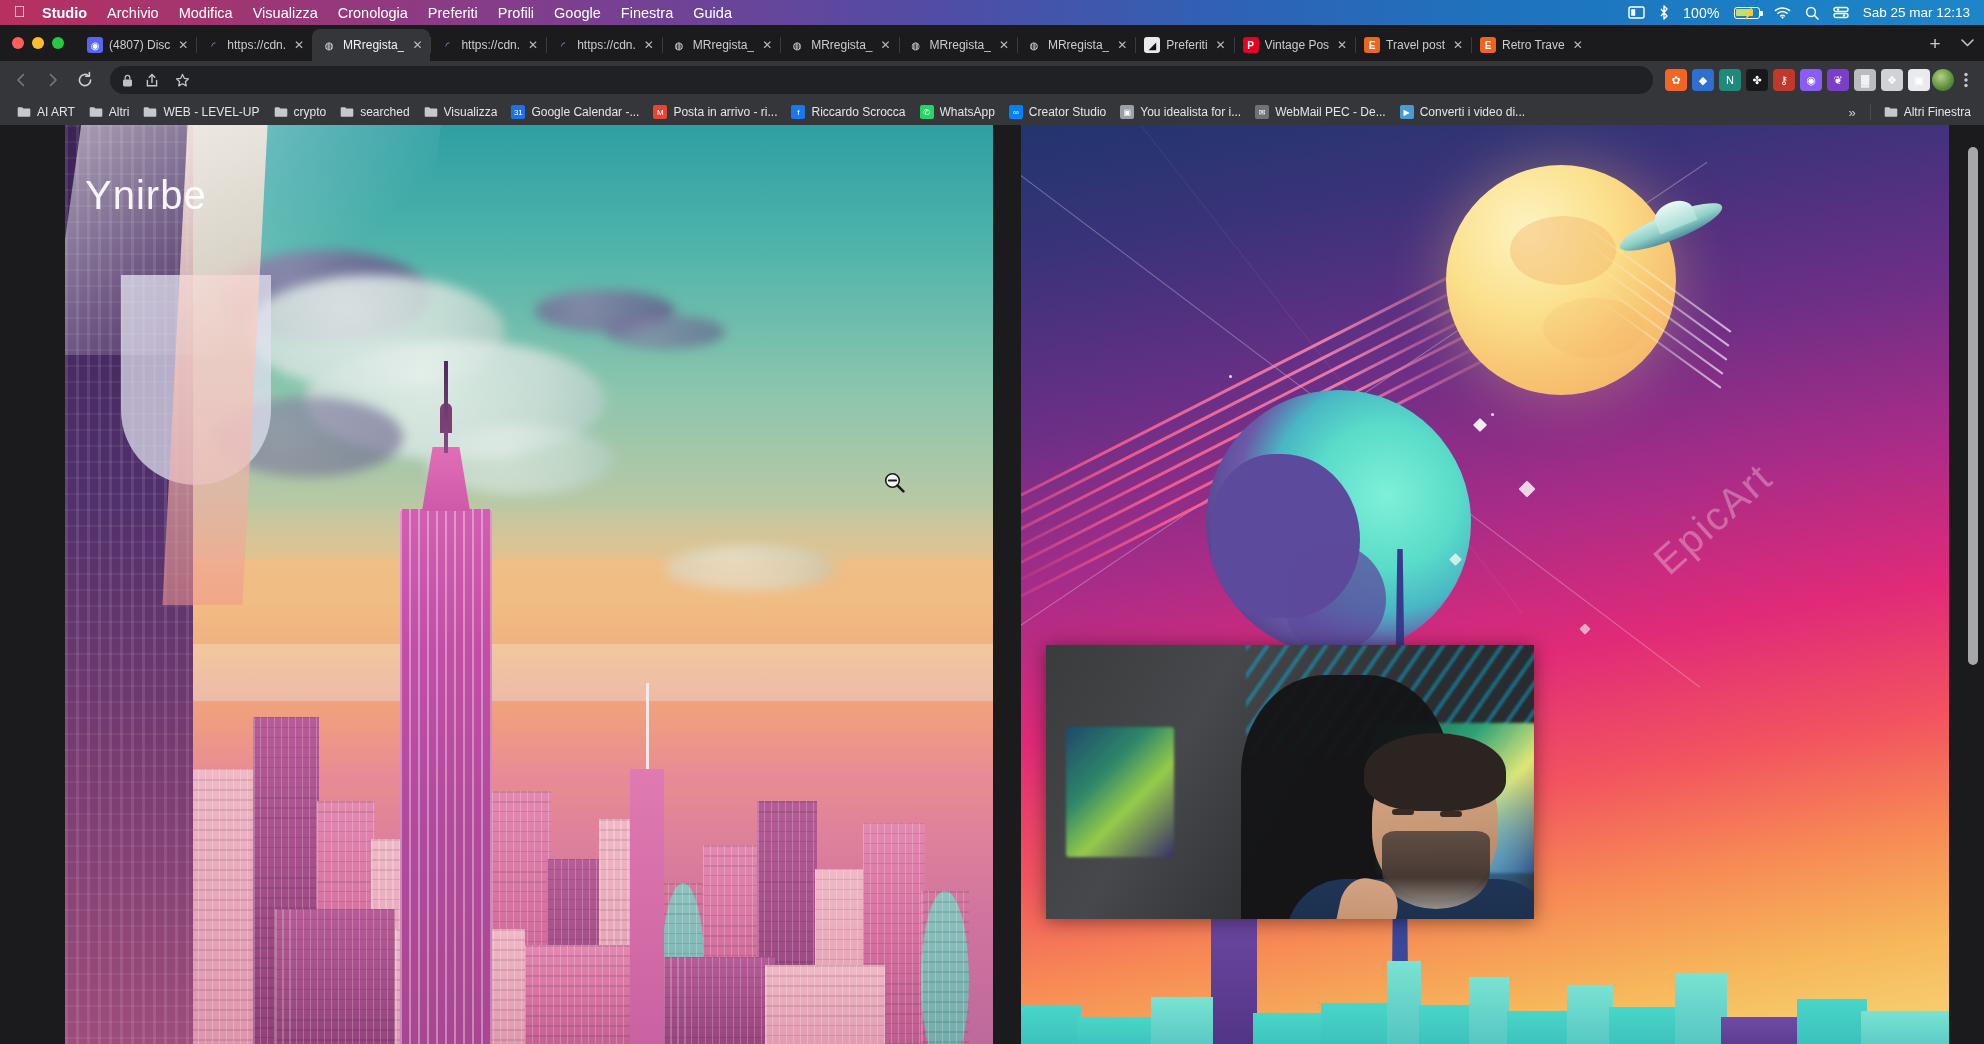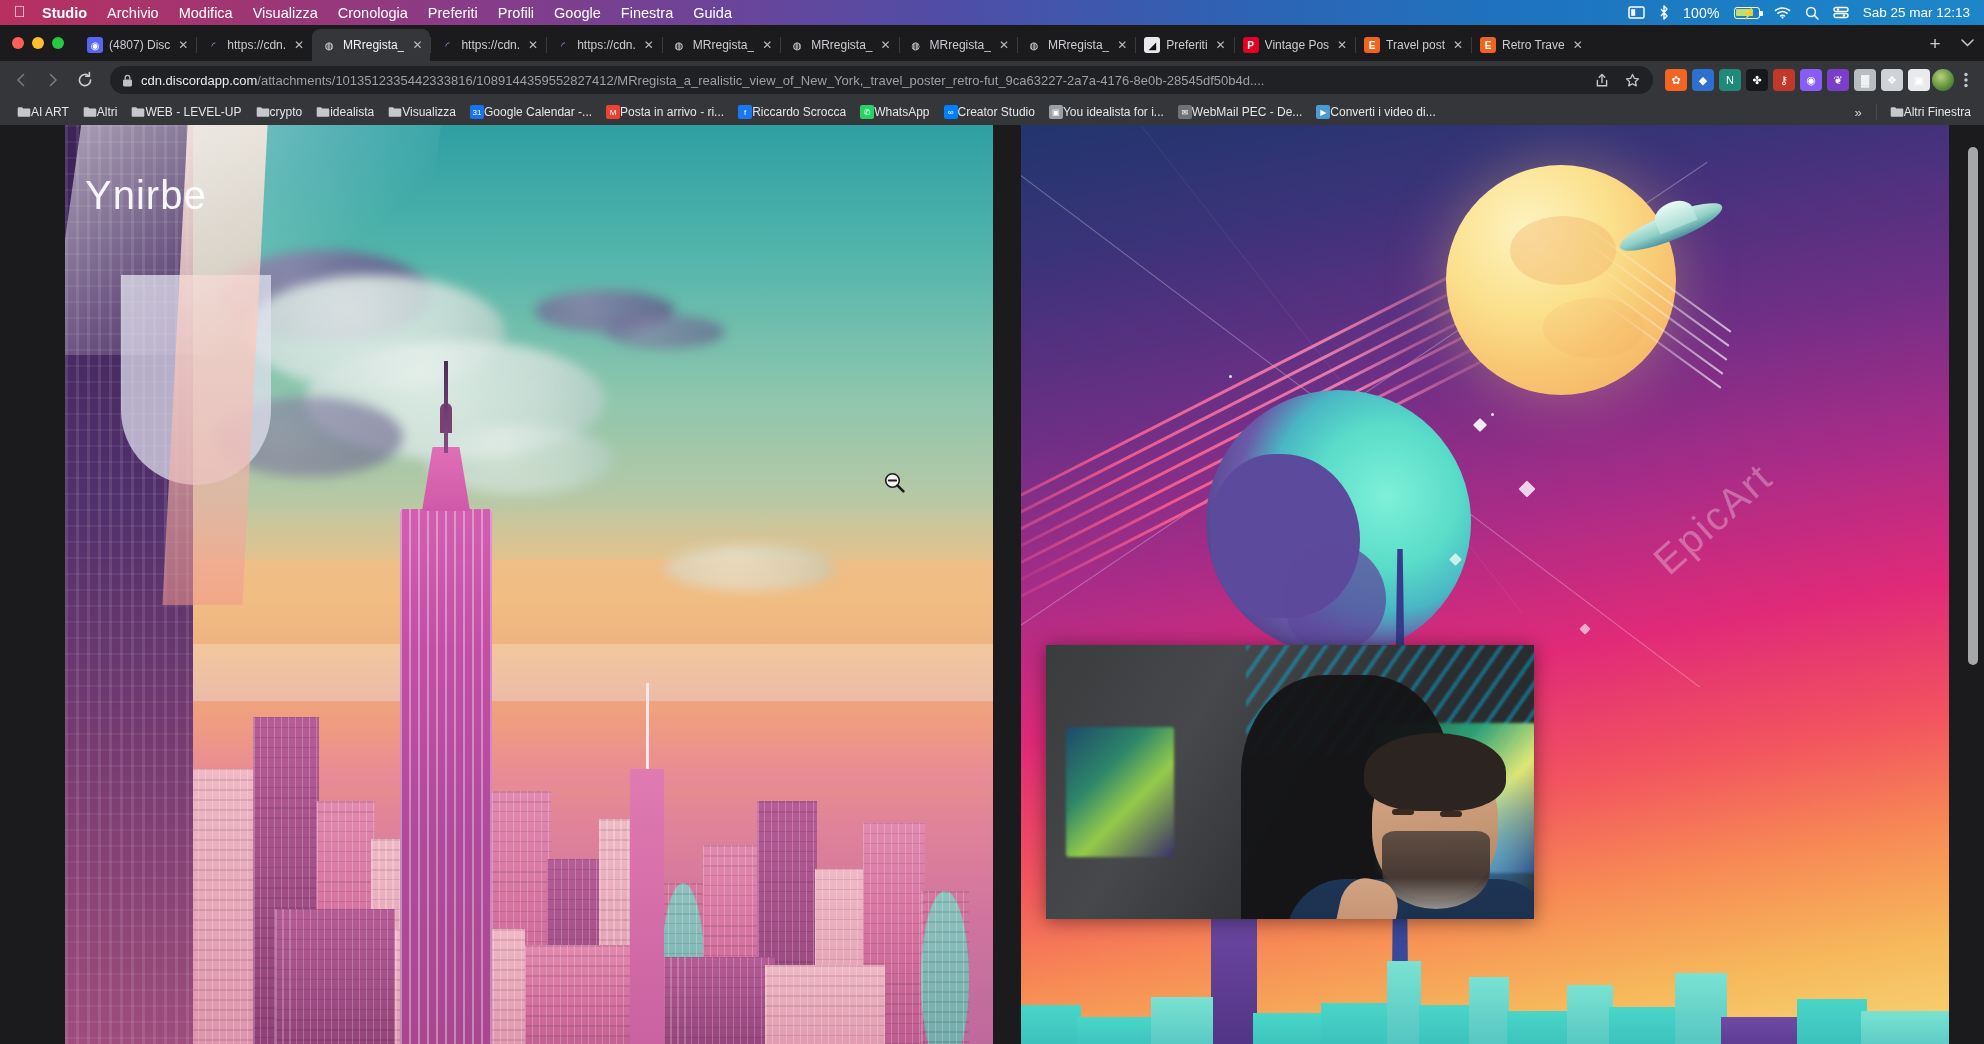--- a/index.html
+++ b/index.html
@@ -137,21 +137,21 @@
   .avatar { width:22px;height:22px;border-radius:50%;
     background:radial-gradient(circle at 40% 35%, #b6d17f 0%, #5c8d3c 60%, #2f5a22 100%); }
   .kebab { width:20px;height:22px; display:flex;align-items:center;justify-content:center;color:#c8cace; }
 
   
   #bookmarks {
     height: 26px; background: #35363a;
     display:flex; align-items:center; padding: 0 6px 0 10px; gap: 0;
     font-size: 12px; color:#e3e5e8; position: relative; overflow:hidden;
   }
-  .bm { display:flex; align-items:center; padding: 2px 7px; border-radius:4px;
+  .bm { display:flex; align-items:center; gap:6px; padding: 2px 7px; border-radius:4px;
     white-space:nowrap; max-width:170px; }
   .bm .bmlabel{ overflow:hidden; text-overflow:ellipsis; white-space:nowrap; }
   .bmicon { width:14px;height:14px;flex:0 0 14px;display:flex;align-items:center;justify-content:center;
     font-size:10px;border-radius:2px;overflow:hidden;}
   .folder svg{display:block;}
   .bm-overflow{ margin-left:auto; display:flex; align-items:center; gap:2px; }
   .chev2 { padding: 2px 8px; color:#cfd2d6; font-size:13px; }
   .bmdiv { width:1px;height:16px;background:#4a4b4e; margin:0 4px; }
 
   
@@ -590,23 +590,20 @@
         </svg>
     </div>
 
     <div id="omnibox">
       <span class="lock">
         <svg width="11" height="13" viewBox="0 0 11 13">
             <rect x="1" y="5.4" width="9" height="7" rx="1.4" fill="#bdc1c6"></rect>
             <path d="M3.2 5.4V3.6a2.3 2.3 0 014.6 0v1.8" fill="none" stroke="#bdc1c6" stroke-width="1.3"></path>
           </svg>
       </span>
-      <span id="urltext">
-        <span class="host">cdn.discordapp.com</span><span>/attachments/1013512335442333816/1089144359552827412/MRregista_a_realistic_view_of_New_York,_travel_poster_retro-fut_9ca63227-2a7a-4176-8e0b-28545df50b4d....</span>
-      </span>
       <span class="omni-act">
         <svg width="14" height="15" viewBox="0 0 14 15">
             <path d="M7 1.6v8" stroke="currentColor" stroke-width="1.4" stroke-linecap="round"></path>
             <path d="M4.2 4.3L7 1.5l2.8 2.8" fill="none" stroke="currentColor" stroke-width="1.4" stroke-linecap="round" stroke-linejoin="round"></path>
             <path d="M2.4 7.4v5.4h9.2V7.4" fill="none" stroke="currentColor" stroke-width="1.4" stroke-linecap="round"></path>
           </svg>
       </span>
       <span class="omni-act">
         <svg width="15" height="15" viewBox="0 0 15 15">
             <path d="M7.5 1.4l1.8 3.9 4.2.5-3.1 2.9.85 4.2-3.75-2.1-3.75 2.1.85-4.2L1.5 5.8l4.2-.5z" fill="none" stroke="currentColor" stroke-width="1.3" stroke-linejoin="round"></path>
@@ -669,21 +666,21 @@
             </svg>
           </span>
           <span class="bmlabel">crypto</span>
         </span>
         <span class="bm">
           <span class="bmicon folder">
             <svg width="14" height="12" viewBox="0 0 14 12">
               <path d="M.7 2.2A1 1 0 011.7 1.2h3.4l1.2 1.3h6a1 1 0 011 1v6.3a1 1 0 01-1 1H1.7a1 1 0 01-1-1z" fill="#c5c8cc"></path>
             </svg>
           </span>
-          <span class="bmlabel">idealista</span>
+          <span class="bmlabel">searched</span>
         </span>
         <span class="bm">
           <span class="bmicon folder">
             <svg width="14" height="12" viewBox="0 0 14 12">
               <path d="M.7 2.2A1 1 0 011.7 1.2h3.4l1.2 1.3h6a1 1 0 011 1v6.3a1 1 0 01-1 1H1.7a1 1 0 01-1-1z" fill="#c5c8cc"></path>
             </svg>
           </span>
           <span class="bmlabel">Visualizza</span>
         </span>
         <span class="bm">

